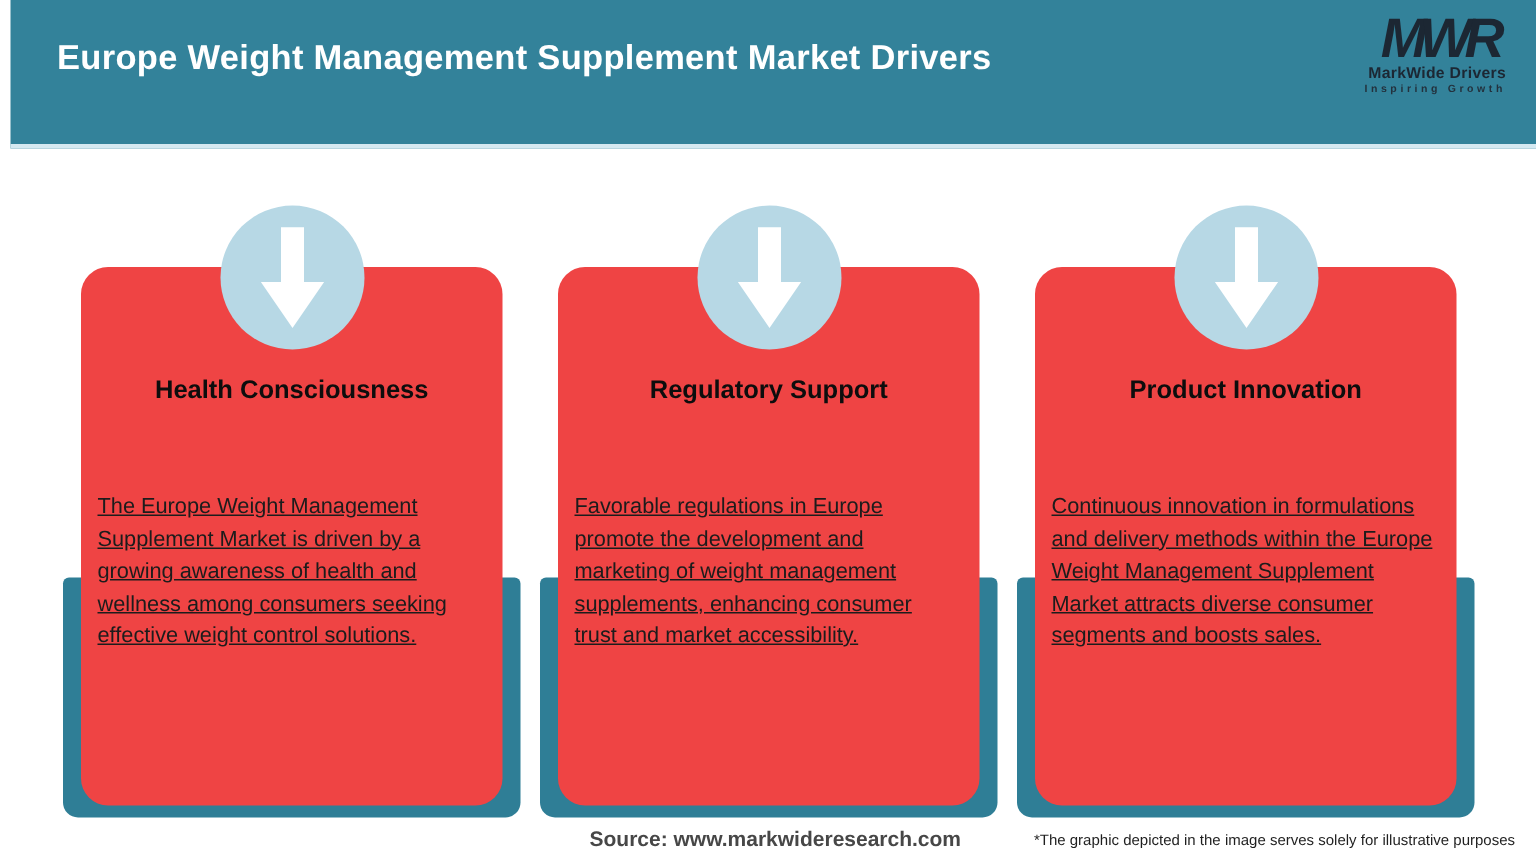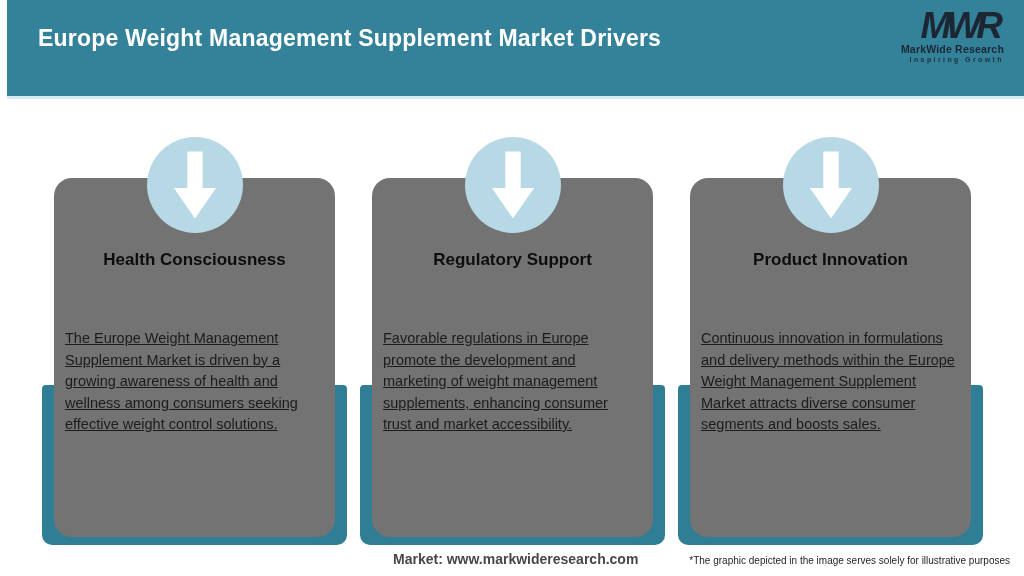--- a/index.html
+++ b/index.html
@@ -19,21 +19,21 @@
   .logo-name { font-size:10.5px; font-weight:bold; margin-top:2px; letter-spacing:0.2px; }
   .logo-tagline { font-size:7px; font-weight:bold; letter-spacing:2.4px; margin-top:1px; color:#23313d; }
 
   
   .card-group { position:absolute; top:137px; width:305px; height:408px; }
   .g1 { left:42px; } .g2 { left:360px; } .g3 { left:678px; }
 
   .frame { position:absolute; left:0; top:248px; width:305px; height:160px;
            background:#2F7E96; border-radius:4px 4px 10px 10px; }
   .card { position:absolute; left:12px; top:41px; width:281px; height:359px;
-          background:#737373; border-radius:18px; }
+          background:#ef4444; border-radius:18px; }
   .circle { position:absolute; left:50%; margin-left:-48px; top:0;
             width:96px; height:96px; border-radius:50%; background:#B7D8E5;
             display:flex; align-items:center; justify-content:center; }
   .circle svg { display:block; margin-top:2px; }
   .card-title { position:absolute; top:72px; left:0; right:0; text-align:center;
                 font-size:17px; font-weight:bold; color:#0d0d0d; }
   .card-body { position:absolute; top:150px; left:11px; right:13px;
                font-size:14.5px; line-height:21.5px; color:#1c1c1c;text-decoration:underline; }
 
   
@@ -44,21 +44,21 @@
 </style>
 </head>
 <body>
 
 <div class="stage">
 
   <div class="header">
     <div class="header-title">Europe Weight Management Supplement Market Drivers</div>
     <div class="logo">
       <div class="logo-monogram">MWR</div>
-      <div class="logo-name">MarkWide Research</div>
+      <div class="logo-name">MarkWide Drivers</div>
       <div class="logo-tagline">Inspiring Growth</div>
     </div>
   </div>
 
   <div class="card-group g1">
     <div class="frame"></div>
     <div class="card">
       <div class="card-title">Health Consciousness</div>
       <div class="card-body">The Europe Weight Management Supplement Market is driven by a growing awareness of health and wellness among consumers seeking effective weight control solutions.</div>
     </div>
@@ -88,16 +88,16 @@
       <div class="card-title">Regulatory Support</div>
       <div class="card-body">Favorable regulations in Europe promote the development and marketing of weight management supplements, enhancing consumer trust and market accessibility.</div>
     </div>
     <div class="circle">
       <svg width="46" height="72" viewBox="0 0 48 72" aria-hidden="true">
         <path d="M16 0 h16 v38 h14 L24 70 L2 38 h14 Z" fill="#ffffff"></path>
       </svg>
     </div>
   </div>
 
-  <div class="source">Market: www.markwideresearch.com</div>
+  <div class="source">Source: www.markwideresearch.com</div>
   <div class="disclaimer">*The graphic depicted in the image serves solely for illustrative purposes</div>
 
 </div>
 
 </body></html>

